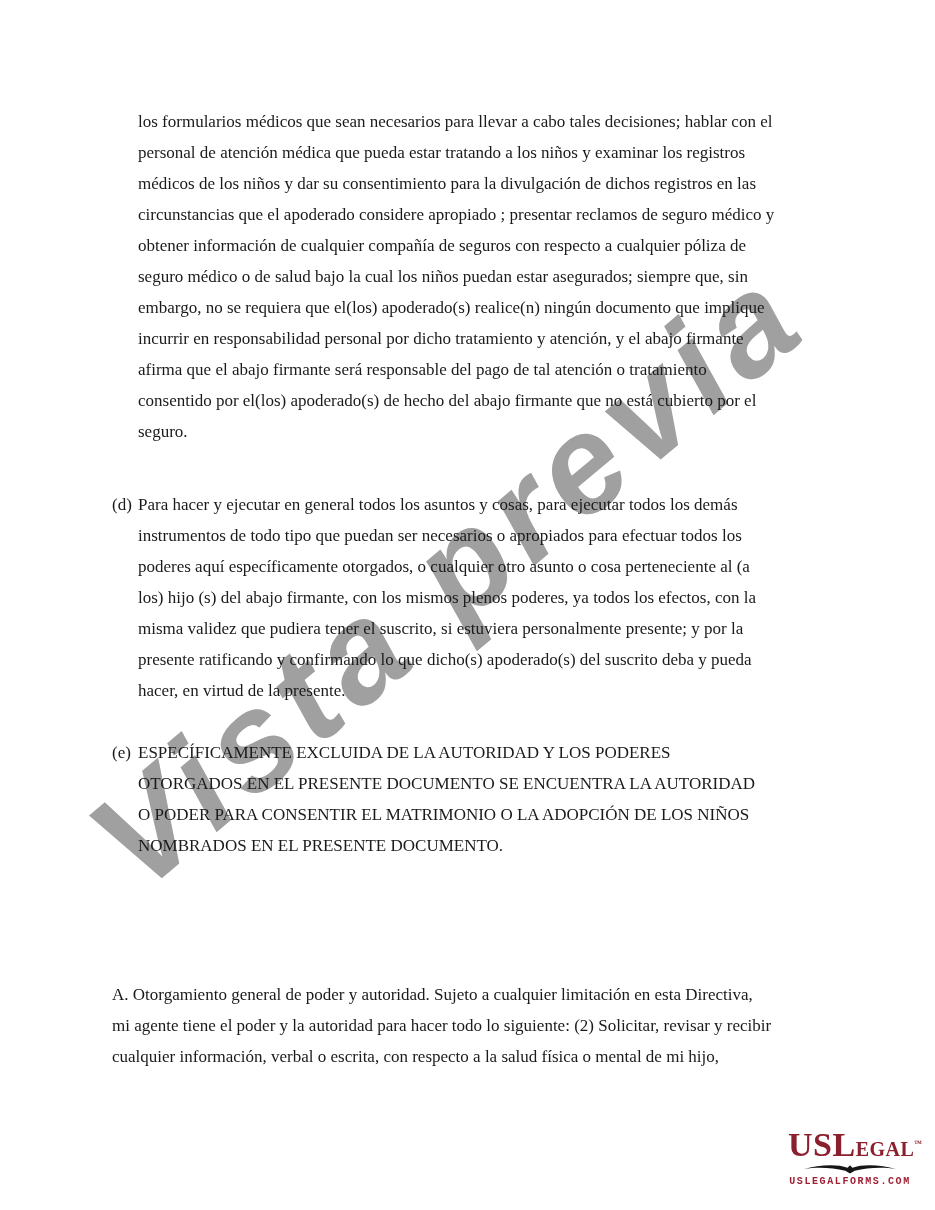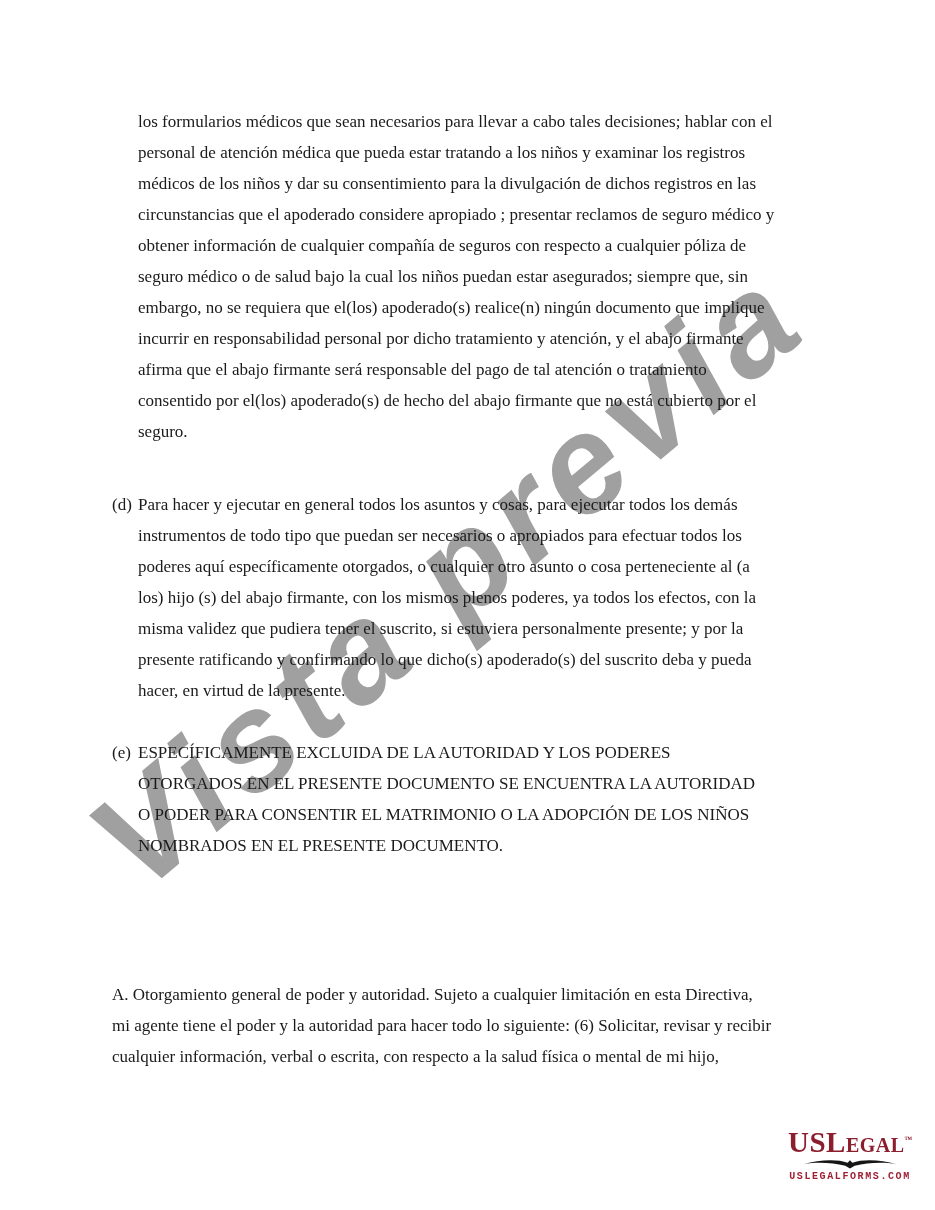--- a/index.html
+++ b/index.html
@@ -39,21 +39,21 @@
   
   .logo{
     position:absolute;left:788px;top:1128px;width:124px;
     text-align:center;z-index:2;line-height:1;
   }
   .brand{
     font-family:"Liberation Serif",serif;
     font-weight:bold;
     white-space:nowrap;
   }
-  .b-big{font-size:29px;letter-spacing:0.5px;}
+  .b-big{font-size:34px;letter-spacing:0.5px;}
   .b-small{font-size:20px;letter-spacing:0.5px;margin-top:20px;}
   .tm{font-size:8px;vertical-align:10px;}
   .wings{margin-top:1px;height:12px;}
   .wings svg{width:112px;height:11px;display:block;margin:0 auto;}
   .site{
     margin-top:2px;
     font-family:Liberation Mono, monospace;
     font-weight:bold;
     font-size:10px;letter-spacing:1.6px;
     white-space:nowrap;
@@ -97,21 +97,21 @@
       <span class="marker">(e)</span>
       <div class="lines">ESPECÍFICAMENTE EXCLUIDA DE LA AUTORIDAD Y LOS PODERES
 OTORGADOS EN EL PRESENTE DOCUMENTO SE ENCUENTRA LA AUTORIDAD
 O PODER PARA CONSENTIR EL MATRIMONIO O LA ADOPCIÓN DE LOS NIÑOS
 NOMBRADOS EN EL PRESENTE DOCUMENTO.</div>
     </div>
 
 
     <div class="block" style="top:979px">
       <div class="lines">A. Otorgamiento general de poder y autoridad. Sujeto a cualquier limitación en esta Directiva,
-mi agente tiene el poder y la autoridad para hacer todo lo siguiente: (6) Solicitar, revisar y recibir
+mi agente tiene el poder y la autoridad para hacer todo lo siguiente: (2) Solicitar, revisar y recibir
 cualquier información, verbal o escrita, con respecto a la salud física o mental de mi hijo,</div>
     </div>
 
   </div>
 
   <div class="logo">
     <div class="brand" style="color: rgb(140, 31, 46);">
       <span class="b-big">USL</span><span class="b-small">EGAL</span><span class="tm">™</span>
     </div>
     <div class="wings">

